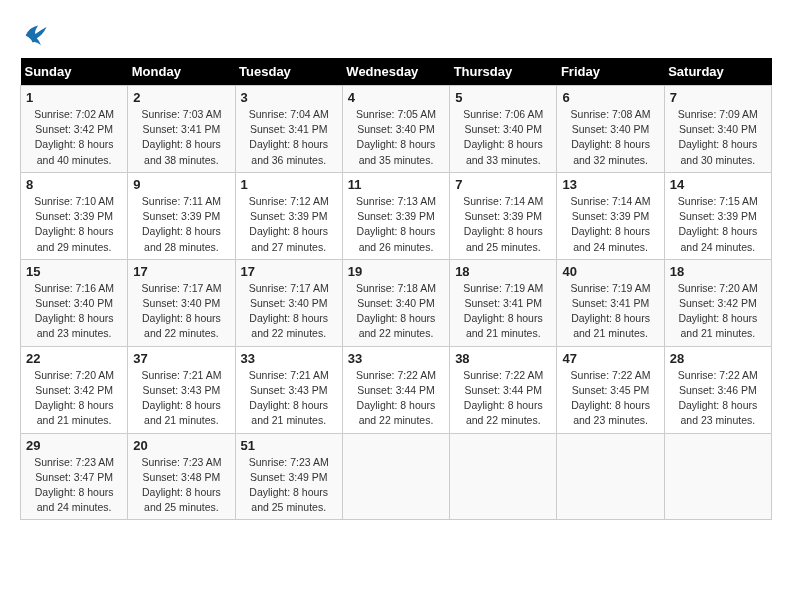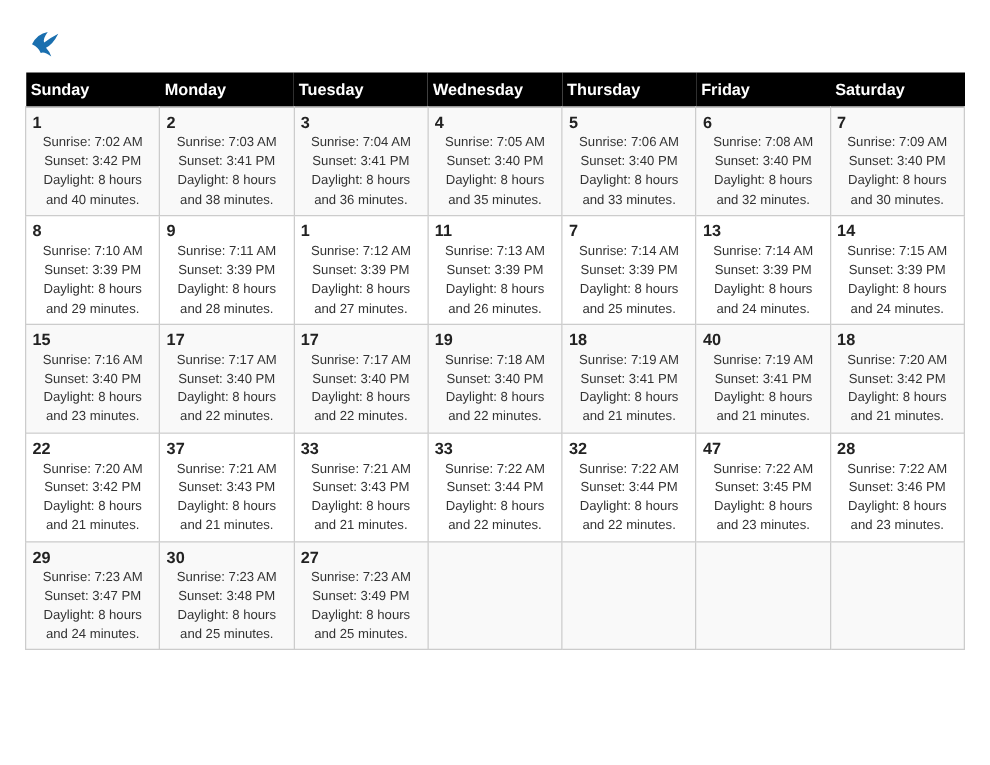--- a/index.html
+++ b/index.html
@@ -275,21 +275,21 @@
           Sunrise: 7:21 AM<br>Sunset: 3:43 PM<br>Daylight: 8 hours and 21 minutes.
         </div>
         </td>
         <td>
           <span class="day-num">33</span>
         <div class="day-detail">
           Sunrise: 7:22 AM<br>Sunset: 3:44 PM<br>Daylight: 8 hours and 22 minutes.
         </div>
         </td>
         <td>
-          <span class="day-num">32</span>
+          <span class="day-num">38</span>
         <div class="day-detail">
           Sunrise: 7:22 AM<br>Sunset: 3:44 PM<br>Daylight: 8 hours and 22 minutes.
         </div>
         </td>
         <td>
           <span class="day-num">47</span>
         <div class="day-detail">
           Sunrise: 7:22 AM<br>Sunset: 3:45 PM<br>Daylight: 8 hours and 23 minutes.
         </div>
         </td>
@@ -301,27 +301,27 @@
         </td>
       </tr>
       <tr>
         <td>
           <span class="day-num">29</span>
         <div class="day-detail">
           Sunrise: 7:23 AM<br>Sunset: 3:47 PM<br>Daylight: 8 hours and 24 minutes.
         </div>
         </td>
         <td>
-          <span class="day-num">30</span>
+          <span class="day-num">20</span>
         <div class="day-detail">
           Sunrise: 7:23 AM<br>Sunset: 3:48 PM<br>Daylight: 8 hours and 25 minutes.
         </div>
         </td>
         <td>
-          <span class="day-num">27</span>
+          <span class="day-num">51</span>
         <div class="day-detail">
           Sunrise: 7:23 AM<br>Sunset: 3:49 PM<br>Daylight: 8 hours and 25 minutes.
         </div>
         </td>
         <td class="empty-cell"></td>
         <td class="empty-cell"></td>
         <td class="empty-cell"></td>
         <td class="empty-cell"></td>
       </tr>
     </tbody>

